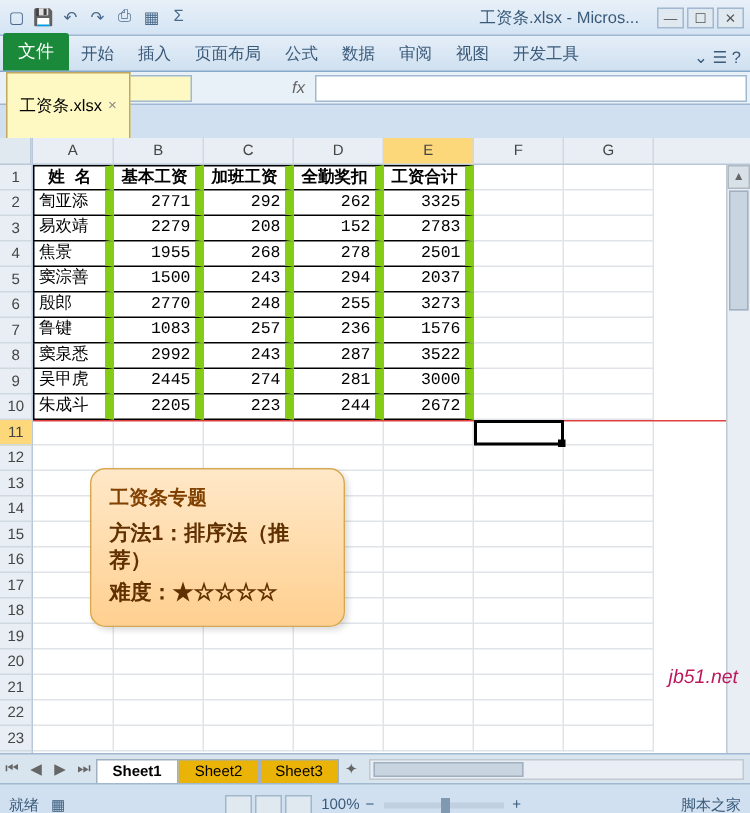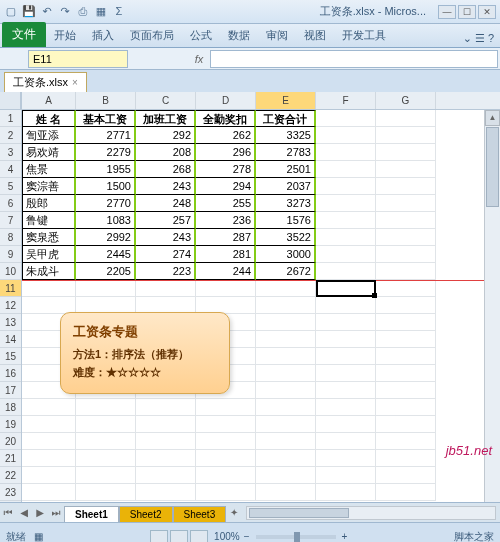--- a/index.html
+++ b/index.html
@@ -20,51 +20,51 @@
 .ribbon .exp { margin-left: auto; padding: 2px 6px; color: #3a5a7a; }
 
 
 .fxrow { height: 22px; background: #e8f0f8; display: flex; align-items: center; border-bottom: 1px solid #a0b8d0; padding: 2px; gap: 2px; }
 .namebox { width: 100px; height: 18px; background: #fef9c3; border: 1px solid #a0b8d0; font-size: 11px; padding: 1px 4px; margin-left: 26px; }
 .fxlabel { width: 18px; font-style: italic; text-align: center; color: #666; margin-left: 60px; }
 .fxbar { flex: 1; height: 18px; background: #fff; border: 1px solid #a0b8d0; }
 
 
 .wbtab-row { height: 22px; background: #d0e0f0; display: flex; align-items: flex-end; padding-left: 4px; }
-.wbtab { background: #ffffff; border: 1px solid #c0a860; border-bottom: none; padding: 2px 8px; font-size: 11px; display: flex; align-items: center; gap: 4px; }
+.wbtab { background: #fef9c3; border: 1px solid #c0a860; border-bottom: none; padding: 14px 8px; font-size: 11px; display: flex; align-items: center; gap: 4px; }
 .wbtab .x { color: #888; font-size: 10px; cursor: pointer; }
 
 
 .gridwrap { position: relative; background: #fff; height: 410px; display: flex; }
 .rowhdrs { width: 22px; background: #e8eef4; border-right: 1px solid #b8c8d8; }
 .corner { height: 18px; background: #e0e8f0; border-bottom: 1px solid #b8c8d8; border-right: 1px solid #b8c8d8; }
 .rh { height: 17px; border-bottom: 1px solid #d0d8e0; font-size: 10px; text-align: center; line-height: 17px; color: #444; }
 .rh.sel { background: #fdd87a; }
 .cols { flex: 1; overflow: hidden; position: relative; }
 .colhdrs { height: 18px; display: flex; background: #e8eef4; border-bottom: 1px solid #b8c8d8; }
 .ch { border-right: 1px solid #d0d8e0; font-size: 10px; text-align: center; line-height: 18px; color: #444; }
 .ch.sel { background: #fdd87a; }
 .cA{width:54px}.cB{width:60px}.cC{width:60px}.cD{width:60px}.cE{width:60px}.cF{width:60px}.cG{width:60px}
 
 .datarow { height: 17px; display: flex; }
 .cell { border-right: 1px solid #e0e4e8; border-bottom: 1px solid #e0e4e8; font-size: 11px; padding: 0 3px; line-height: 16px; overflow: hidden; white-space: nowrap; }
-.tbl { border-right: 2px solid #84cc16; border-bottom: 1px solid #000; }
+.tbl { border-right: 6px solid #84cc16; border-bottom: 1px solid #000; font-family: Liberation Mono, monospace; }
 .tbl.top { border-top: 1px solid #000; }
 .tbl.left { border-left: 1px solid #000; }
 .hdr { font-weight: bold; text-align: center; }
 .num { text-align: right; }
 .redline { position: absolute; left: 0; right: 0; height: 1px; background: #e04040; top: 188px; }
 
 .activecell { position: absolute; border: 2px solid #000; width: 60px; height: 17px; left: 294px; top: 188px; pointer-events: none; }
 .activecell::after { content: ""; position: absolute; right: -3px; bottom: -3px; width: 5px; height: 5px; background: #000; }
 
 
 .callout { position: absolute; left: 38px; top: 220px; width: 170px; background: linear-gradient(#ffe8c8,#ffd090); border: 1px solid #d8a850; border-radius: 10px; padding: 10px 12px; box-shadow: 2px 2px 4px rgba(0,0,0,0.15); }
 .callout .t { font-weight: bold; font-size: 13px; color: #804000; margin-bottom: 6px; }
-.callout .l { font-size: 11px; color: #603000; margin: 3px 0; font-weight: bold; }
+.callout .l { font-size: 14px; color: #603000; margin: 3px 0; font-weight: bold; }
 
 
 .watermark { position: absolute; right: 8px; bottom: 44px; font-size: 13px; color: #be185d; font-style: italic; }
 
 
 .vscroll { position: absolute; right: 0; top: 18px; bottom: 0; width: 16px; background: #e8eef4; border-left: 1px solid #c0c8d0; }
 .vscroll .btn { height: 16px; background: #d8e0e8; border: 1px solid #b0b8c0; font-size: 8px; text-align: center; line-height: 14px; color: #666; }
 .vscroll .thumb { height: 80px; background: #c8d4e0; border: 1px solid #a0b0c0; margin: 1px; }
 
 
@@ -184,21 +184,21 @@
           <div class="cell cC tbl num">292</div>
           <div class="cell cD tbl num">262</div>
           <div class="cell cE tbl num">3325</div>
           <div class="cell cF"></div>
           <div class="cell cG"></div>
         </div>
         <div class="datarow">
           <div class="cell cA tbl left">易欢靖</div>
           <div class="cell cB tbl num">2279</div>
           <div class="cell cC tbl num">208</div>
-          <div class="cell cD tbl num">296</div>
+          <div class="cell cD tbl num">152</div>
           <div class="cell cE tbl num">2783</div>
           <div class="cell cF"></div>
           <div class="cell cG"></div>
         </div>
         <div class="datarow">
           <div class="cell cA tbl left">焦景</div>
           <div class="cell cB tbl num">1955</div>
           <div class="cell cC tbl num">268</div>
           <div class="cell cD tbl num">278</div>
           <div class="cell cE tbl num">2501</div>

